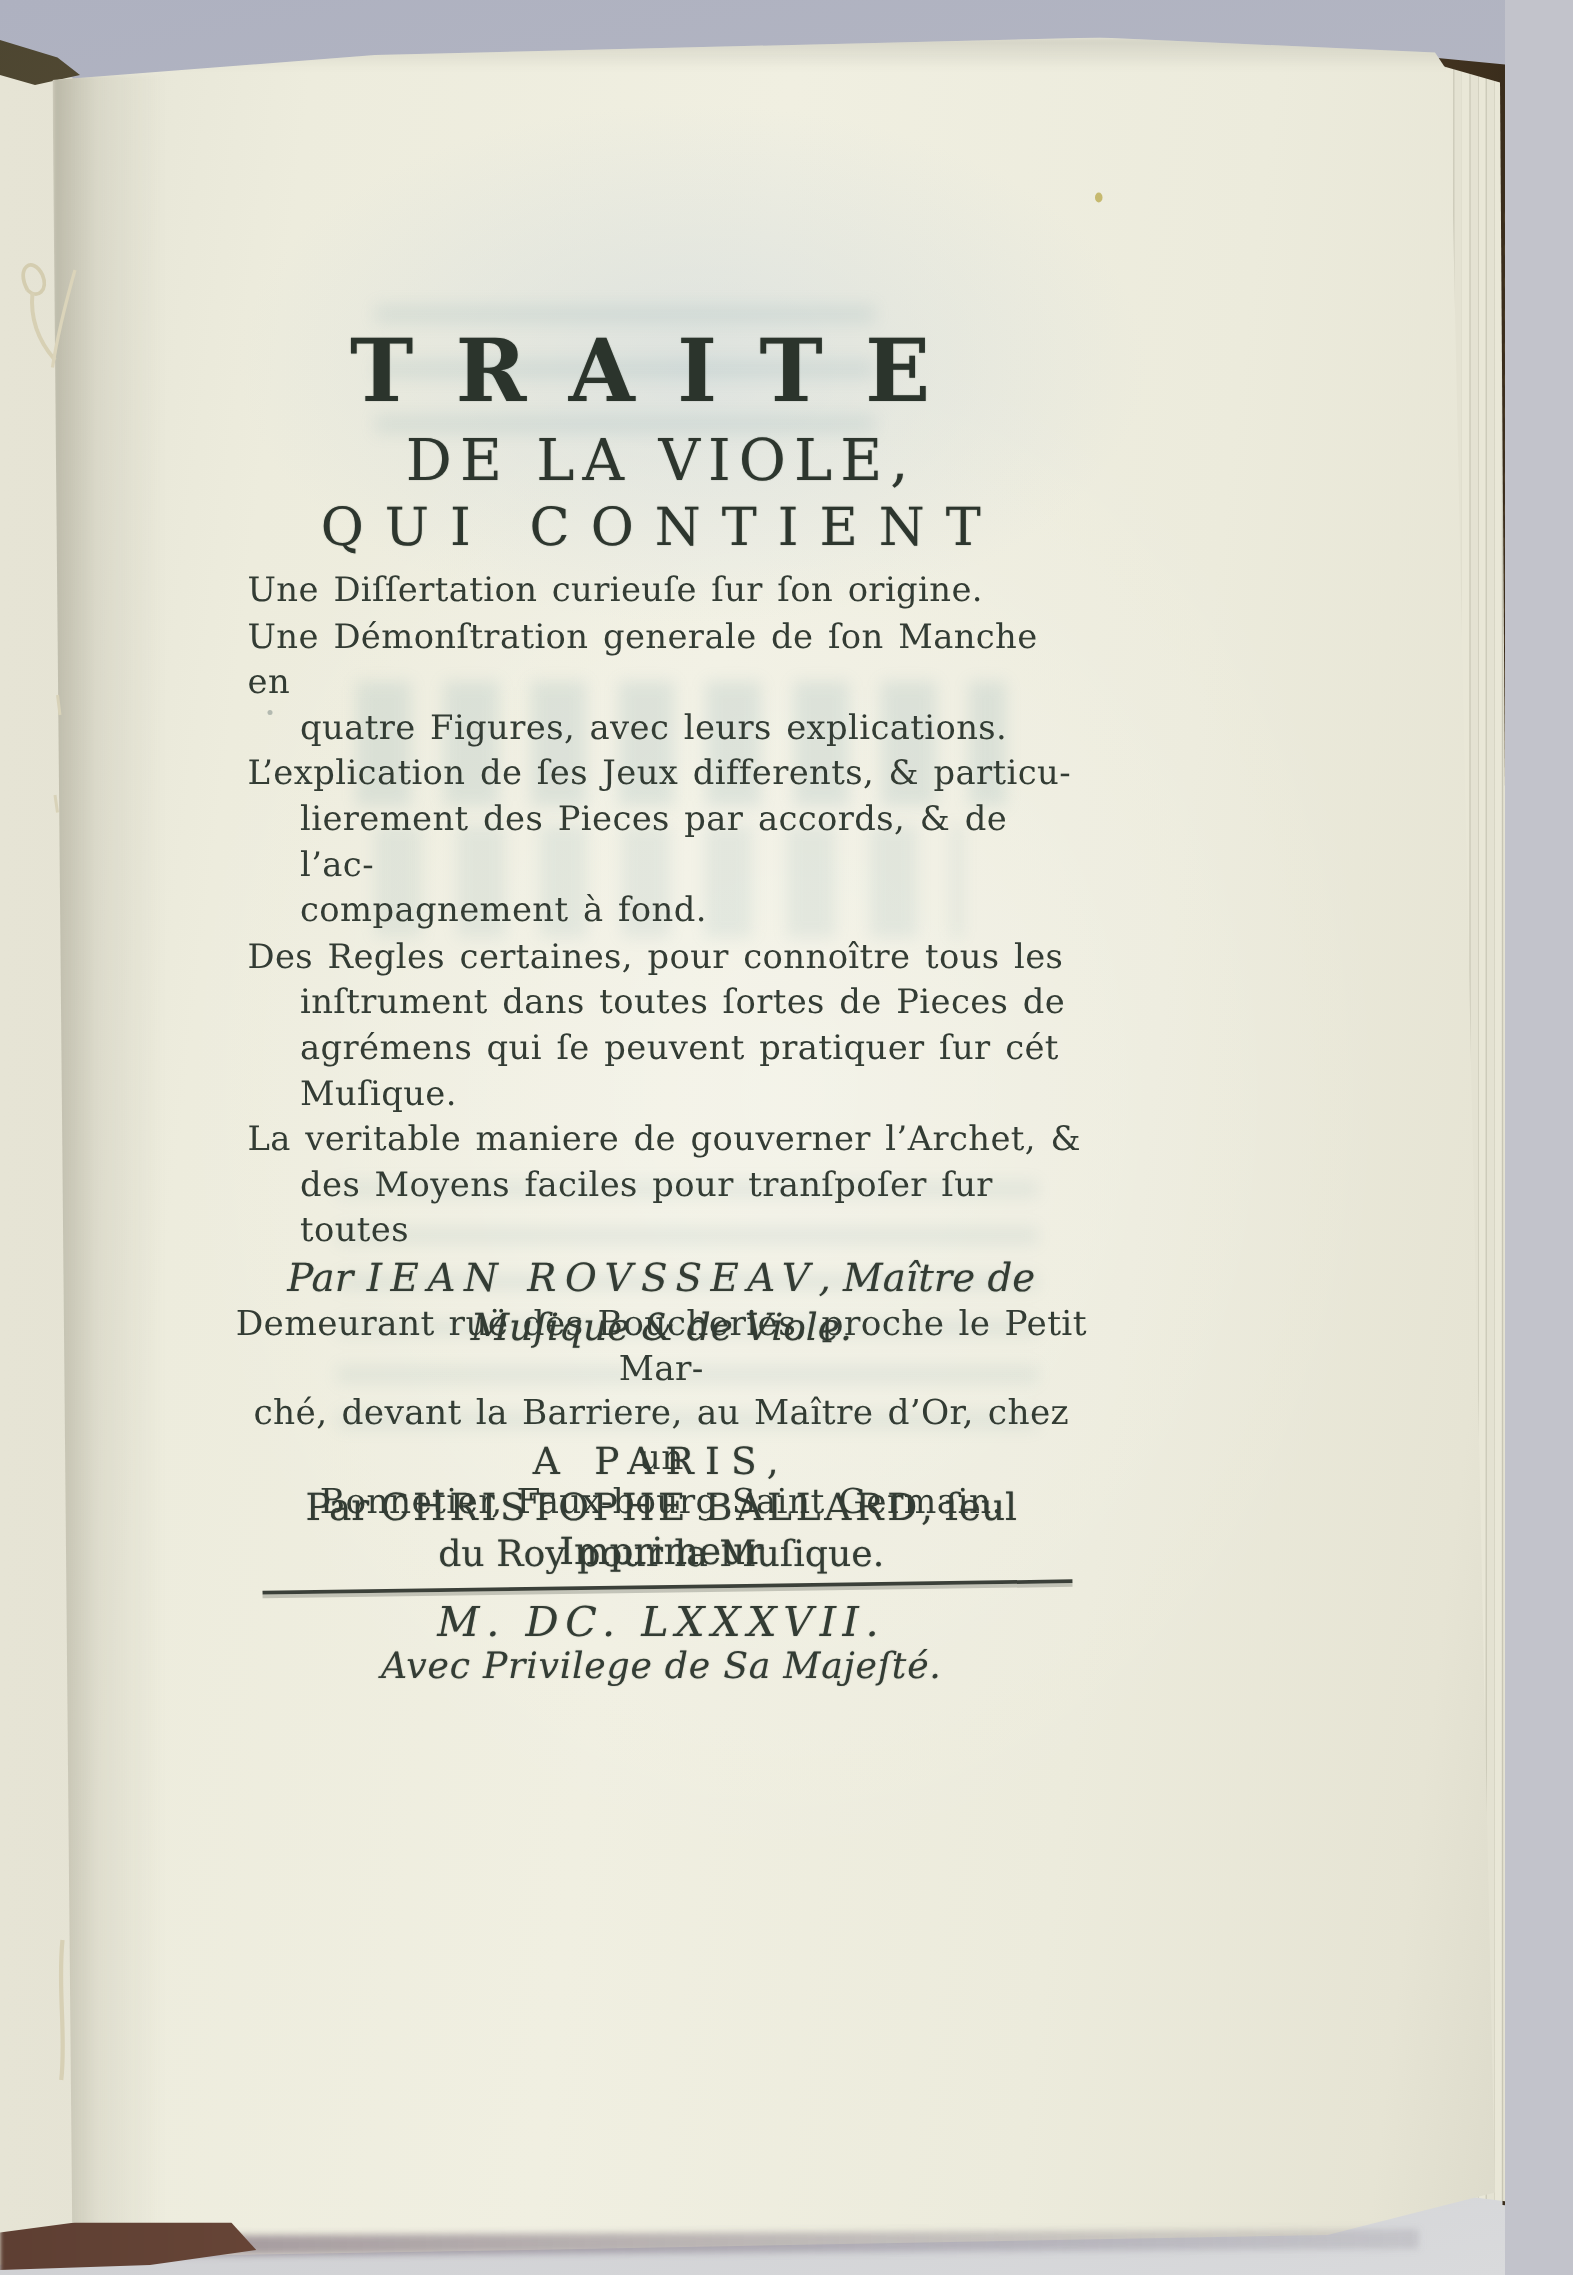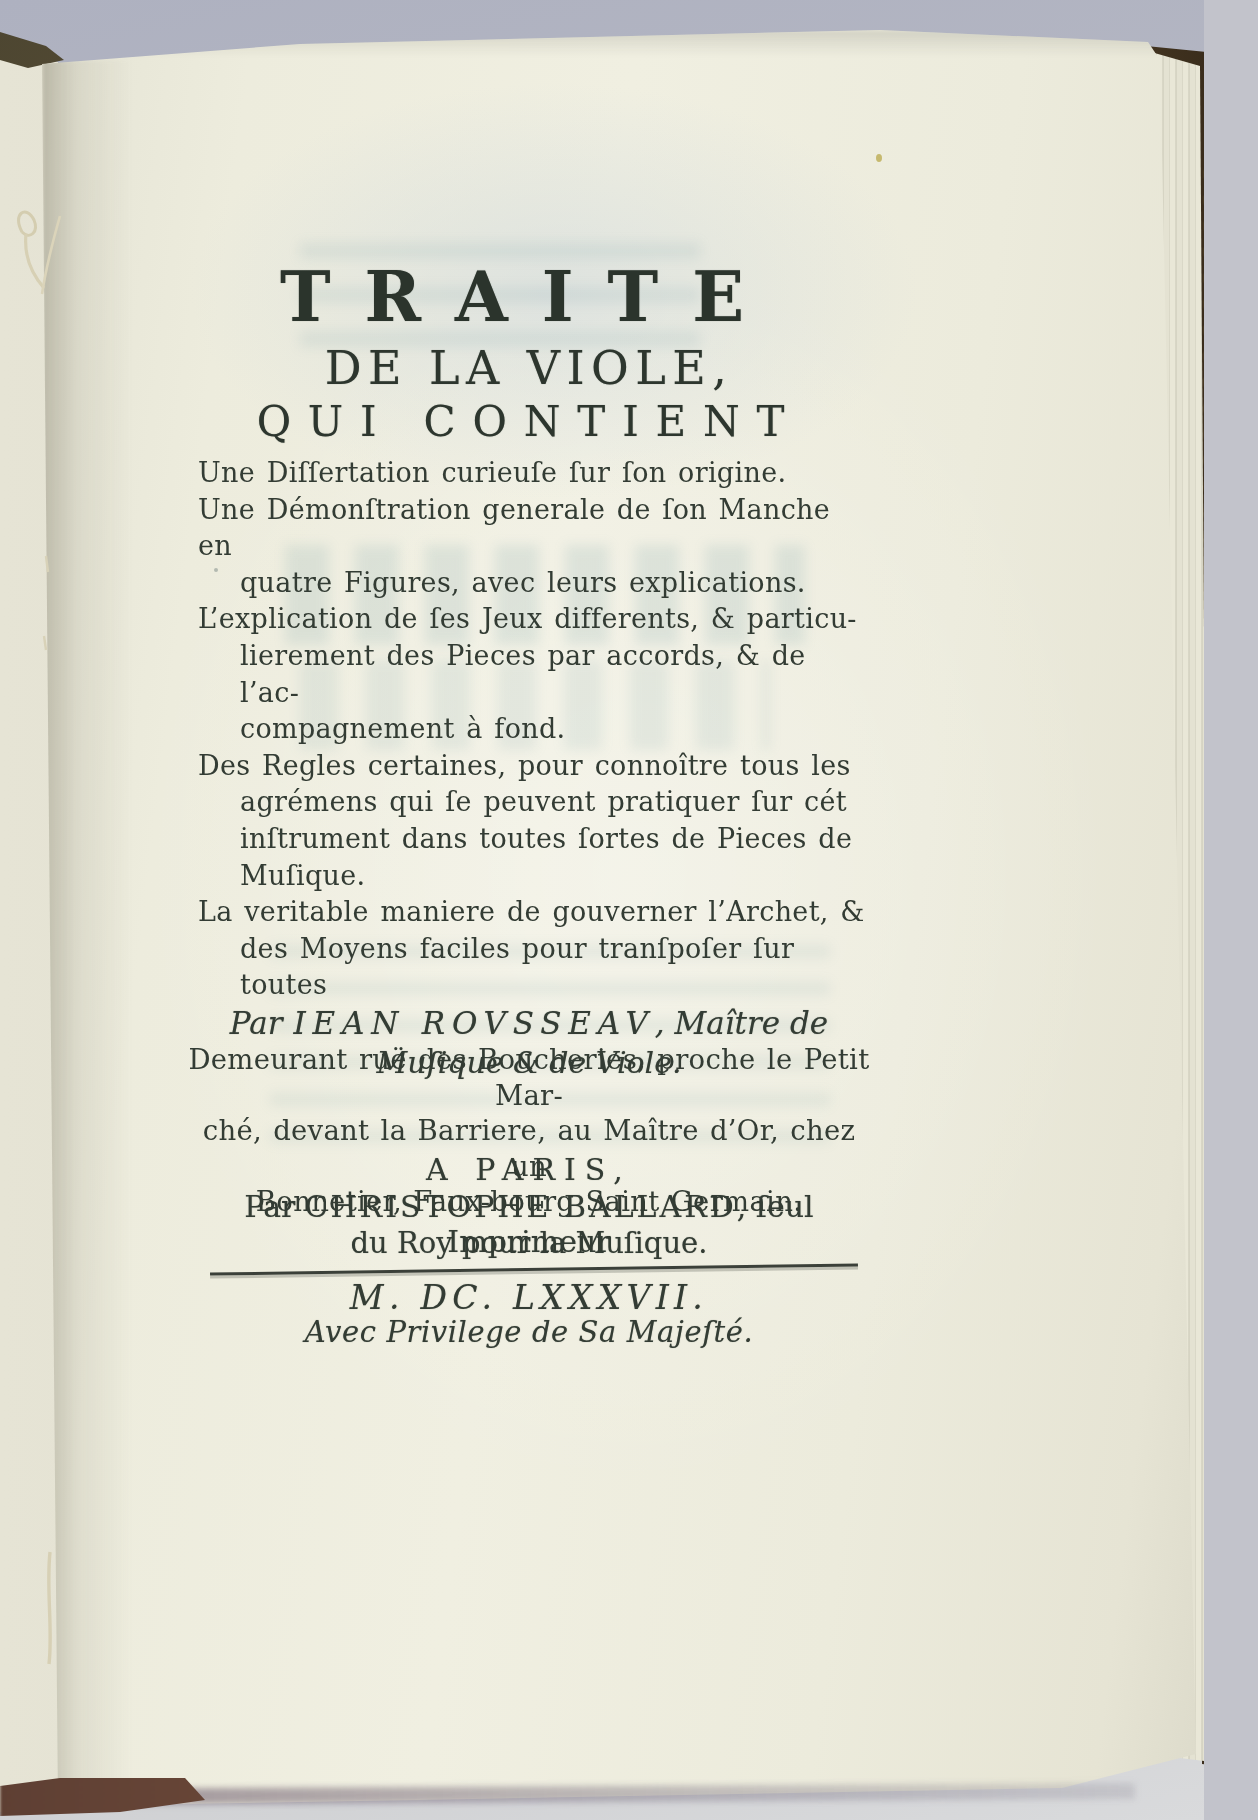--- a/index.html
+++ b/index.html
@@ -147,22 +147,22 @@
     <div class="line ctr t-head">QUI CONTIENT</div>
 
     <div class="contents">
       <div class="c-line">Une Diſſertation curieuſe ſur ſon origine.</div>
       <div class="c-line">Une Démonſtration generale de ſon Manche en</div>
       <div class="c-line ind">quatre Figures, avec leurs explications.</div>
       <div class="c-line">L’explication de ſes Jeux differents, &amp; particu-</div>
       <div class="c-line ind">lierement des Pieces par accords, &amp; de l’ac-</div>
       <div class="c-line ind">compagnement à fond.</div>
       <div class="c-line">Des Regles certaines, pour connoître tous les</div>
+      <div class="c-line ind">inſtrument dans toutes ſortes de Pieces de</div>
       <div class="c-line ind">agrémens qui ſe peuvent pratiquer ſur cét</div>
-      <div class="c-line ind">inſtrument dans toutes ſortes de Pieces de</div>
       <div class="c-line ind">Muſique.</div>
       <div class="c-line">La veritable maniere de gouverner l’Archet, &amp;</div>
       <div class="c-line ind">des Moyens faciles pour tranſpoſer ſur toutes</div>
     </div>
 
     <div class="line ctr byline by-1"><span>Par</span><span class="name-sp">IEAN ROVSSEAV</span><span>, Maître de</span></div>
     <div class="line ctr byline by-2">Muſique &amp; de Viole.</div>
 
     <div class="addr">
       <div class="a-line">Demeurant ruë des Boucheries, proche le Petit Mar-</div>

